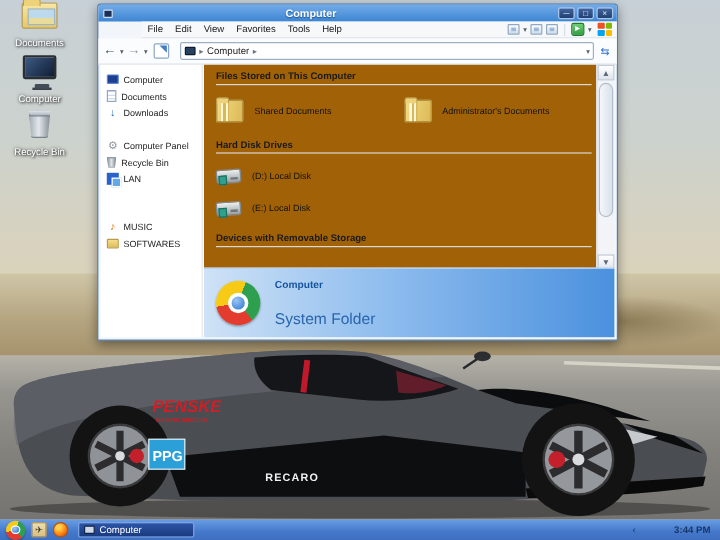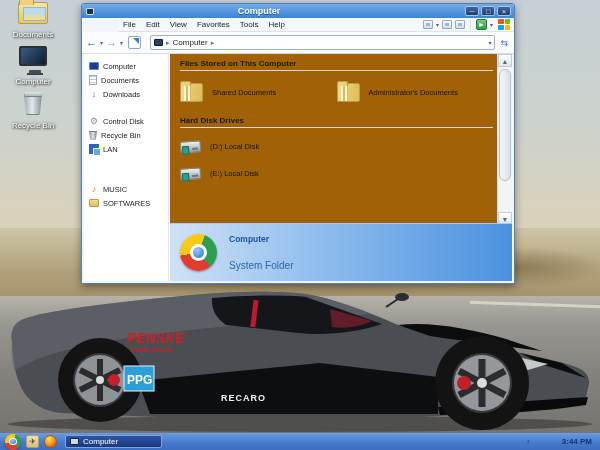--- a/index.html
+++ b/index.html
@@ -140,21 +140,21 @@
   .chrome{border-radius:50%;position:relative;
     background:conic-gradient(from 140deg,#e33b2e 0 120deg,#f7cb15 120deg 240deg,#2e9e4f 240deg 360deg);
     box-shadow:0 1px 2px rgba(0,0,0,.35);}
   .chrome::before{content:"";position:absolute;left:27%;top:27%;width:46%;height:46%;
     background:#fff;border-radius:50%;}
   .chrome::after{content:"";position:absolute;left:34%;top:34%;width:32%;height:32%;
     background:radial-gradient(circle at 35% 30%,#9cc6f4,#2a71d0);border-radius:50%;}
   .chrome.big{width:37px;height:37px;}
   .chrome.small{width:16px;height:16px;}
   .dp-title{font-size:8.5px;font-weight:bold;color:#17549f;}
-  .dp-sub{font-size:10px;color:#2a66ae;margin-top:16px;}
+  .dp-sub{font-size:13px;color:#2a66ae;margin-top:16px;}
 
   
   .taskbar{position:absolute;left:0;top:433px;width:600px;height:17px;
     background:linear-gradient(#689de2,#4478cb 60%,#3e6fc0);display:flex;align-items:center;z-index:50;}
   .start-orb{margin-left:5px;cursor:pointer;}
   .ql{width:13px;height:13px;border-radius:2px;margin-left:5px;cursor:pointer;
     display:flex;align-items:center;justify-content:center;}
   .ql-plane{background:linear-gradient(#efe0b0,#d9bd7e);border:1px solid #b9995c;
     color:#3c3c30;font-size:8px;line-height:1;}
   .ql-fox{background:radial-gradient(circle at 35% 30%,#ffd24d 15%,#ff9a1f 45%,#e3590f 80%);
@@ -309,21 +309,21 @@
         <span class="sic sic-page"></span>
         <span>Documents</span>
       </div>
       <div class="side-item">
         <span class="sic sic-down"></span>
         <span>Downloads</span>
       </div>
       <div class="sgap1"></div>
       <div class="side-item">
         <span class="sic sic-gear"></span>
-        <span>Control Disk</span>
+        <span>Computer Panel</span>
       </div>
       <div class="side-item">
         <span class="sic sic-bin"></span>
         <span>Recycle Bin</span>
       </div>
       <div class="side-item">
         <span class="sic sic-lan"></span>
         <span>LAN</span>
       </div>
       <div class="sgap2"></div>
@@ -358,20 +358,21 @@
         </div>
       </div>
       <div class="row">
         <div class="cell cell-drive">
           <span class="big-drive"></span>
           <span>(E:) Local Disk</span>
         </div>
         <div class="cell cell-drive"></div>
       </div>
 
+      <div class="sec-header mt">Devices with Removable Storage</div>
     </div>
 
     <div class="vscroll">
       <div class="sb-arrow">▲</div>
       <div class="sb-thumb"></div>
       <div class="sb-arrow down">▼</div>
     </div>
 
     <div class="details-pane">
       <span class="chrome big"></span>

